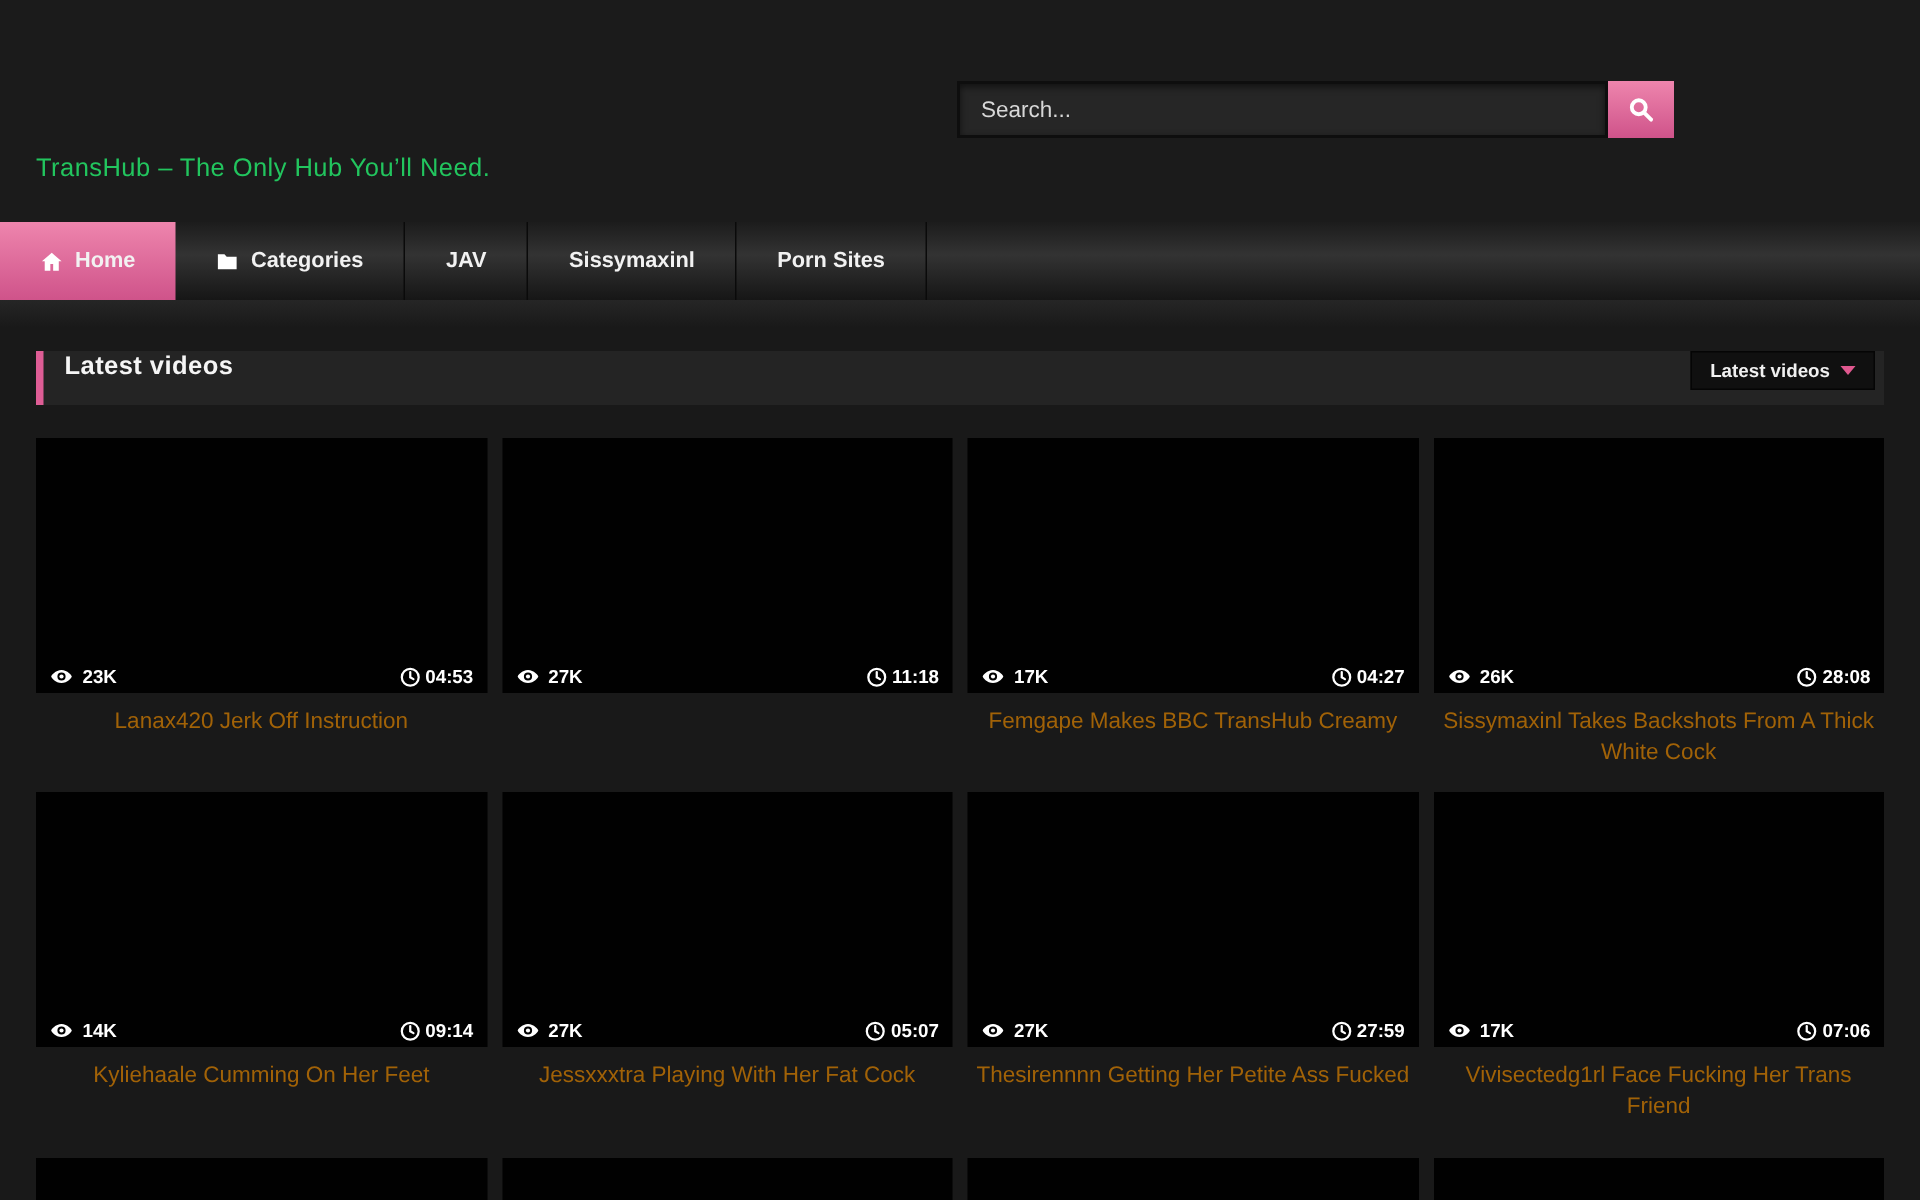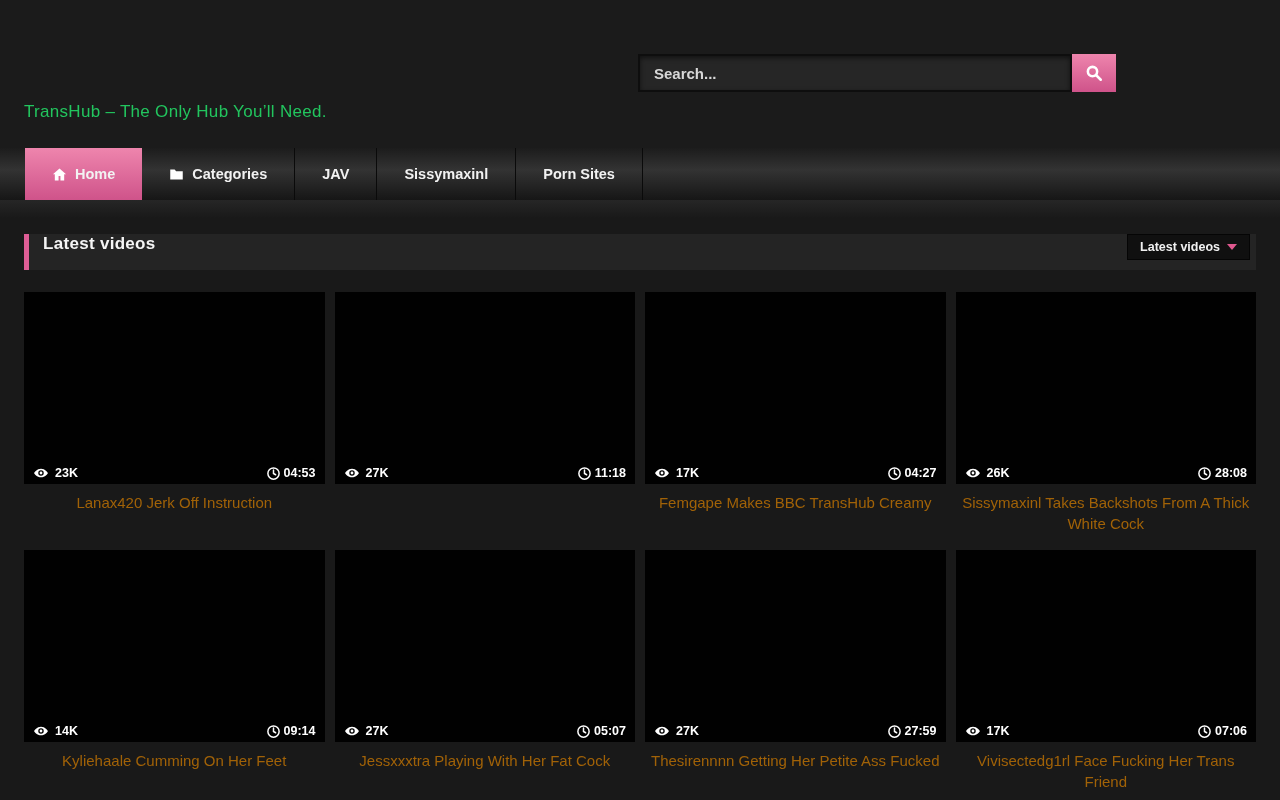--- a/index.html
+++ b/index.html
@@ -24,21 +24,21 @@
   }
   .search-input {
     width: 434px;
     height: 38px;
     background: #262626;
     border: 2px solid #0e0e0e;
     box-shadow: inset 0 2px 5px rgba(0,0,0,0.55);
     color: #fef9c3;
     font-family: "Liberation Sans", sans-serif;
     font-size: 15px;
-    font-weight: 700;
+    font-weight: 400;
     padding: 0 14px;
     outline: none;
   }
   .search-input::placeholder { color: #d8d8d8; opacity: 1; }
   .search-btn {
     width: 44px;
     height: 38px;
     border: none;
     cursor: pointer;
     background: linear-gradient(#ee85ad, #cf538a);
@@ -68,21 +68,20 @@
     left: 0; right: 0;
     top: 52px;
     height: 18px;
     background: linear-gradient(to bottom, #262626, rgba(25,25,25,0));
     pointer-events: none;
   }
   .nav-list {
     display: flex;
     height: 52px;
     list-style: none;
-    padding-left: 25px;
   }
   .nav-item {
     height: 52px;
     display: flex;
     align-items: center;
     gap: 8px;
     padding: 0 27px;
     font-size: 14.5px;
     font-weight: 700;
     color: #f2f2f2;
@@ -140,21 +139,21 @@
   .video-grid {
     margin: 22px 24px 0 24px;
     display: grid;
     grid-template-columns: repeat(4, 1fr);
     column-gap: 10px;
     row-gap: 0;
   }
   .video-card { cursor: pointer; }
   .thumb {
     position: relative;
-    height: 192px;
+    height: 170px;
     background: #010101;
   }
   .thumb-stats {
     position: absolute;
     left: 0; right: 0;
     bottom: 3px;
     display: flex;
     align-items: center;
     padding: 0 9px;
     font-size: 12.5px;

